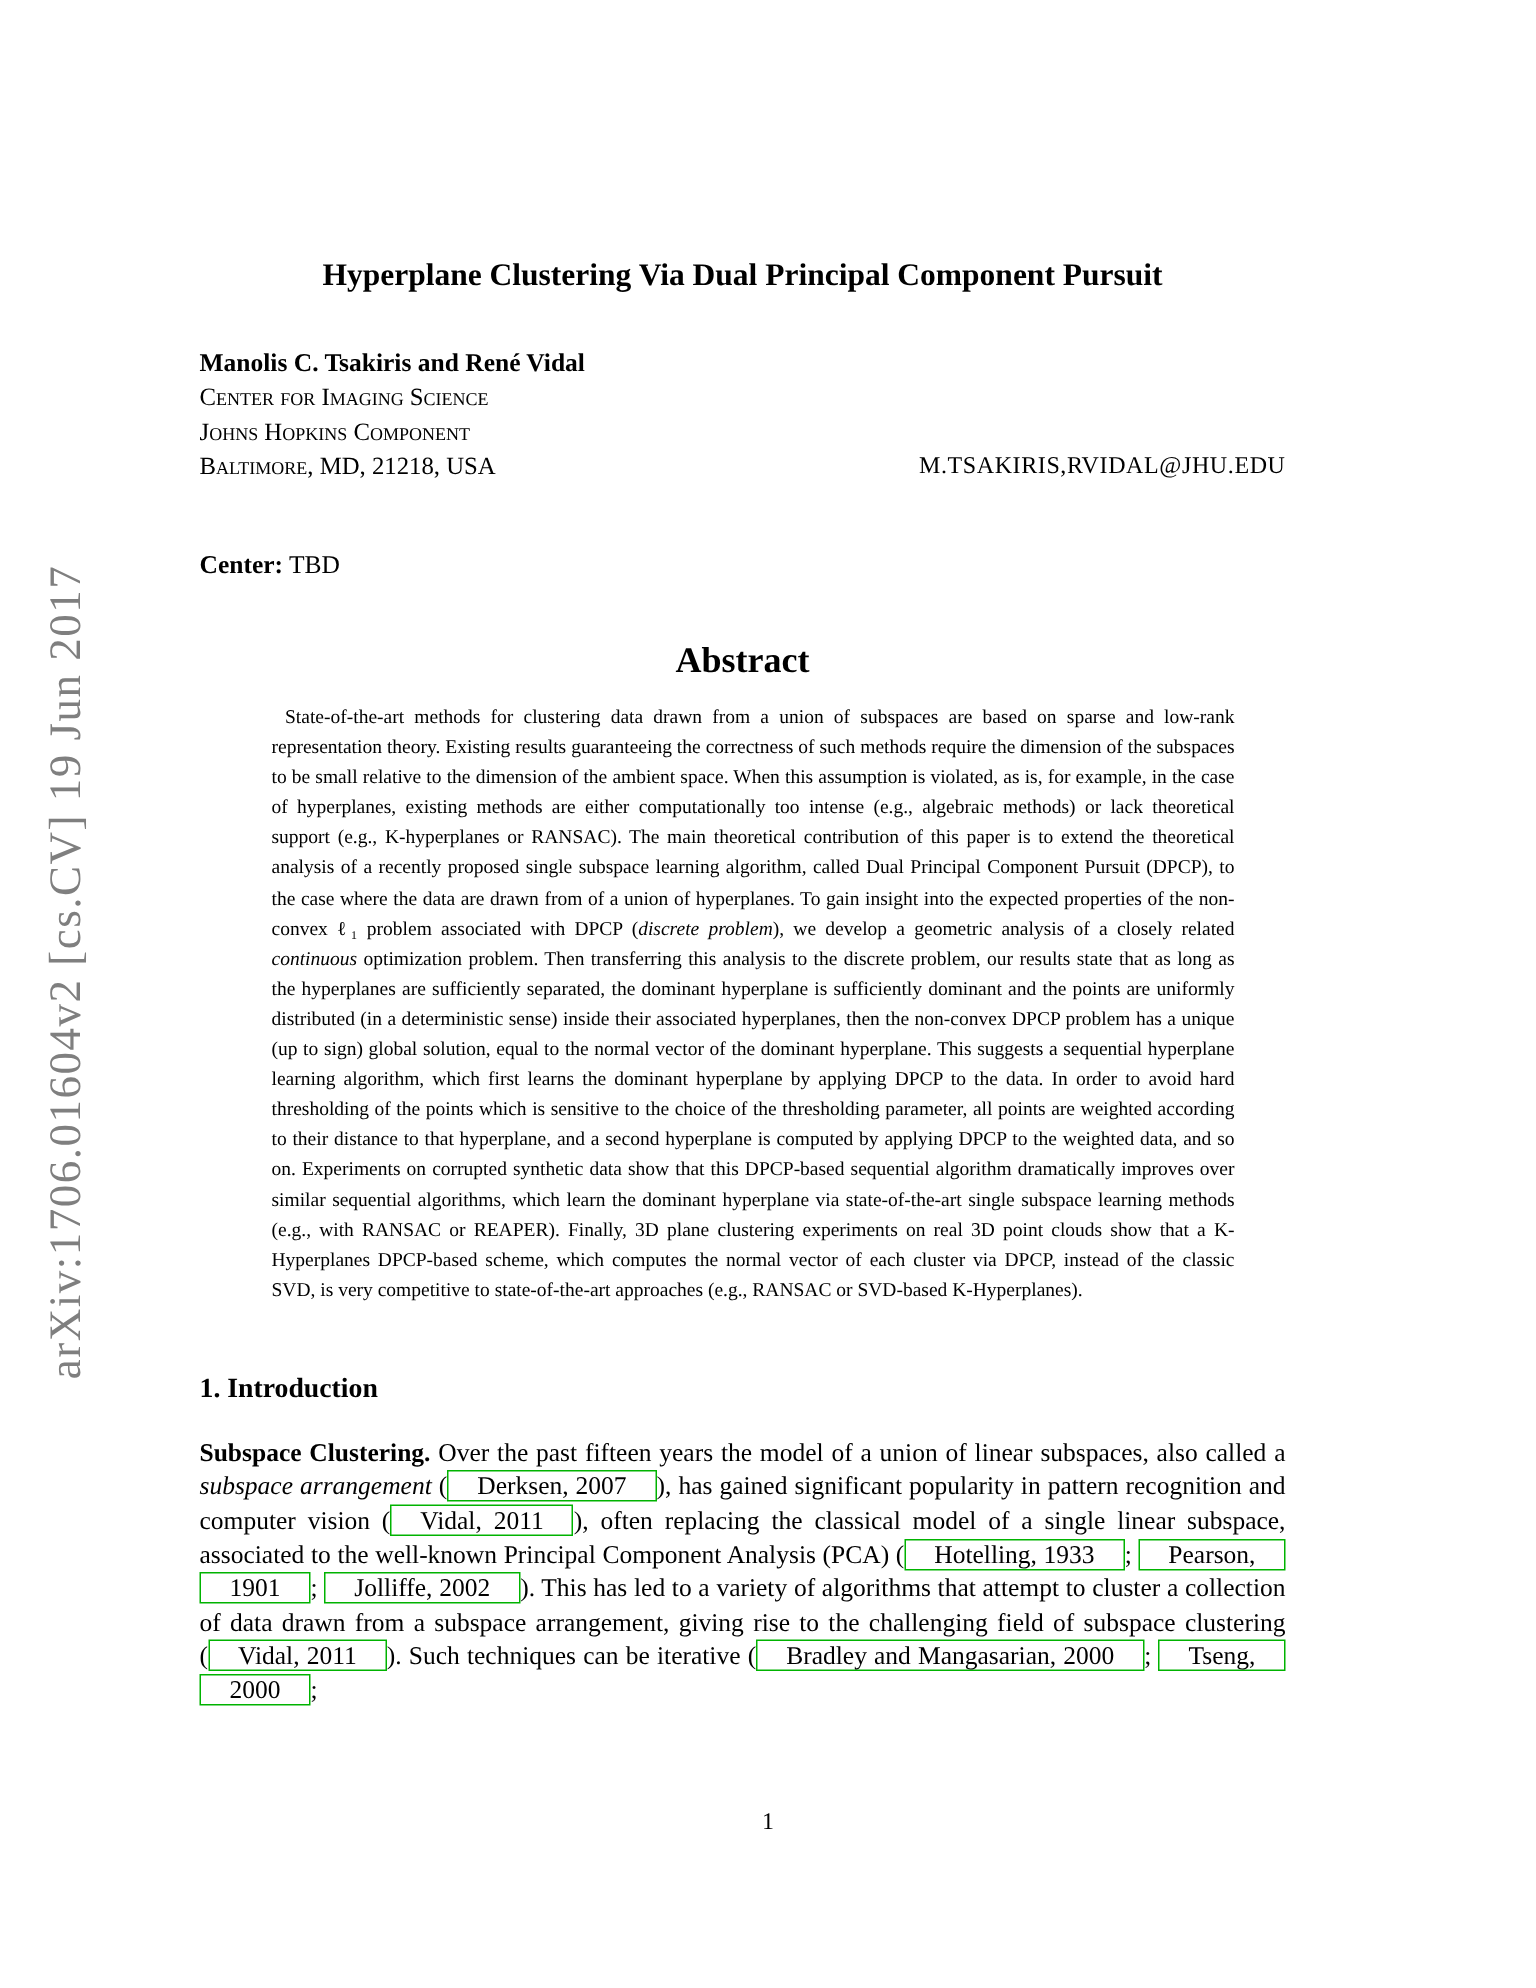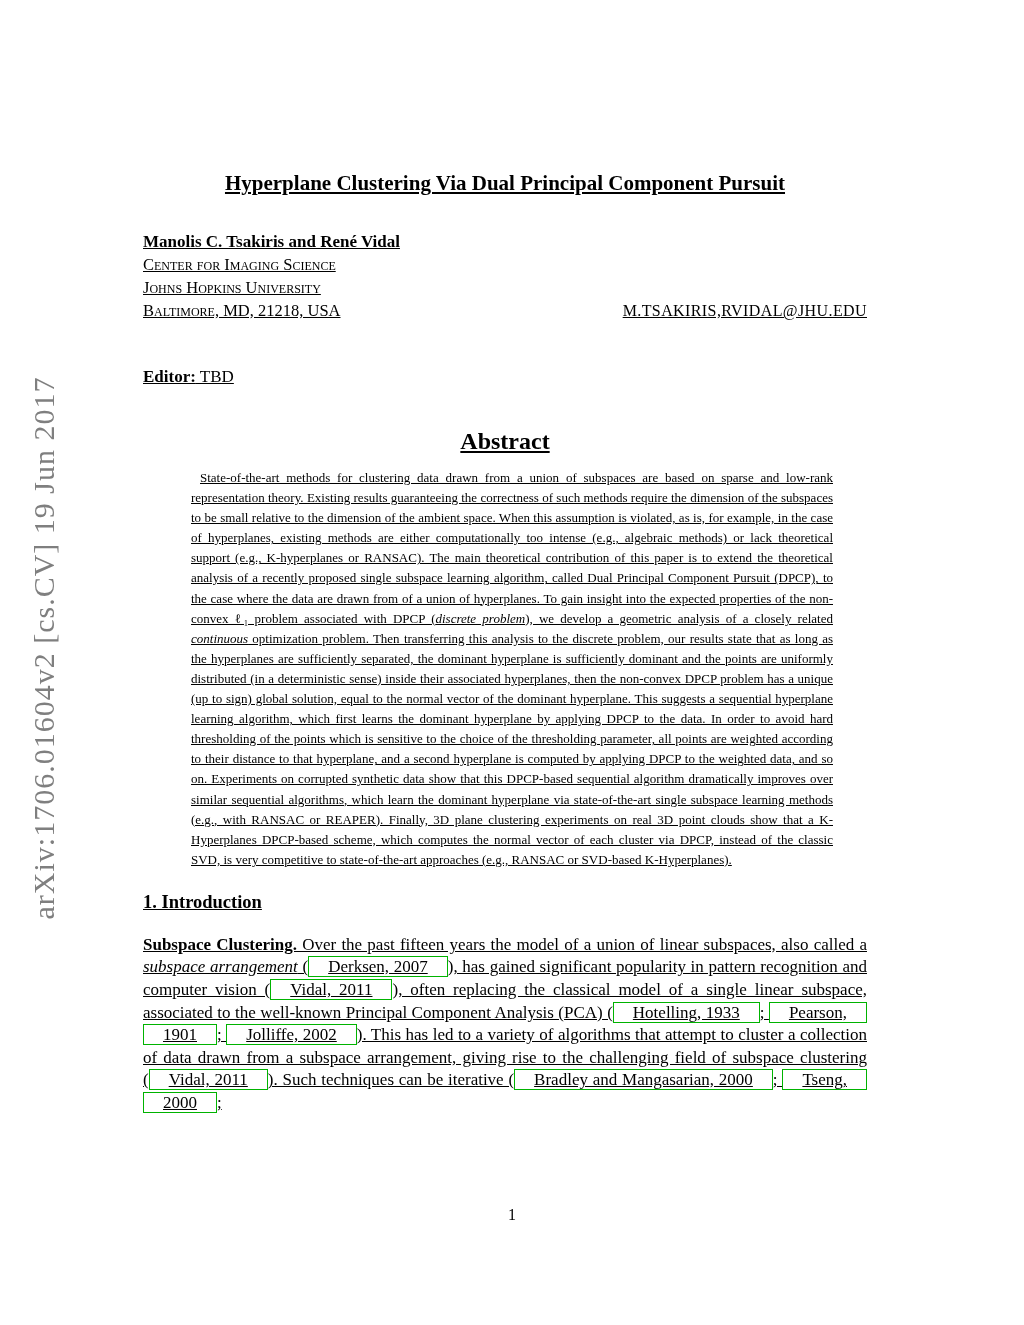--- a/index.html
+++ b/index.html
@@ -17,24 +17,23 @@
     top: 648px;
     left: 44px;
     transform: translate(-50%, -50%) rotate(-90deg);
     white-space: nowrap;
     font-size: 30px;
     letter-spacing: 1px;
     color: var(--watermark, #7f7f7f);
   }
   .content {
     position: absolute;
-    left: 143px;
+    left: 133px;
     top: 0;
     width: 724px;
-    text-decoration: underline;
   }
   .paper-title {
     margin: 0;
     padding-top: 170px;
     text-align: center;
     font-size: 21px;
     font-weight: bold;
     line-height: 26px;
   }
   .author-row {
@@ -72,21 +71,21 @@
     line-height: 22px;
   }
   .abstract {
     margin: 16px 34px 0 48px;
     font-size: 13px;
     line-height: 20.1px;
     text-align: justify;
     text-indent: 9px;
   }
   .section-heading {
-    margin: 20px 0 0 0;
+    margin: 44px 0 0 0;
     font-size: 18.5px;
     font-weight: bold;
     line-height: 24px;
   }
   .body-par {
     margin: 20px 0 0 0;
     font-size: 17px;
     line-height: 22.6px;
     text-align: justify;
   }
@@ -116,28 +115,28 @@
   <div class="watermark">arXiv:1706.01604v2  [cs.CV]  19 Jun 2017</div>
 
   <div class="content">
 
     <h1 class="paper-title">Hyperplane Clustering Via Dual Principal Component Pursuit</h1>
 
     <div class="author-row">
       <div>
         <div class="authors">Manolis C. Tsakiris and René Vidal</div>
         <div class="affil">Center for Imaging Science</div>
-        <div class="affil">Johns Hopkins University</div>
+        <div class="affil">Johns Hopkins Component</div>
         <div class="affil">Baltimore, MD, 21218, USA</div>
       </div>
       <div class="email">M.TSAKIRIS,RVIDAL@JHU.EDU</div>
     </div>
 
     <div class="editor-line">
-      <span class="editor-label">Editor:</span><span> TBD</span>
+      <span class="editor-label">Center:</span><span> TBD</span>
     </div>
 
     <h2 class="abstract-heading">Abstract</h2>
 
     <p class="abstract"><span class="seg-plain">State-of-the-art methods for clustering data drawn from a union of subspaces are based on sparse and low-rank representation theory. Existing results guaranteeing the correctness of such methods require the dimension of the subspaces to be small relative to the dimension of the ambient space. When this assumption is violated, as is, for example, in the case of hyperplanes, existing methods are either computationally too intense (e.g., algebraic methods) or lack theoretical support (e.g., K-hyperplanes or RANSAC). The main theoretical contribution of this paper is to extend the theoretical analysis of a recently proposed single subspace learning algorithm, called Dual Principal Component Pursuit (DPCP), to the case where the data are drawn from of a union of hyperplanes. To gain insight into the expected properties of the non-convex ℓ₁ problem associated with DPCP (</span><span class="seg-italic">discrete problem</span><span class="seg-plain">), we develop a geometric analysis of a closely related </span><span class="seg-italic">continuous</span><span class="seg-plain"> optimization problem. Then transferring this analysis to the discrete problem, our results state that as long as the hyperplanes are sufficiently separated, the dominant hyperplane is sufficiently dominant and the points are uniformly distributed (in a deterministic sense) inside their associated hyperplanes, then the non-convex DPCP problem has a unique (up to sign) global solution, equal to the normal vector of the dominant hyperplane. This suggests a sequential hyperplane learning algorithm, which first learns the dominant hyperplane by applying DPCP to the data. In order to avoid hard thresholding of the points which is sensitive to the choice of the thresholding parameter, all points are weighted according to their distance to that hyperplane, and a second hyperplane is computed by applying DPCP to the weighted data, and so on. Experiments on corrupted synthetic data show that this DPCP-based sequential algorithm dramatically improves over similar sequential algorithms, which learn the dominant hyperplane via state-of-the-art single subspace learning methods (e.g., with RANSAC or REAPER). Finally, 3D plane clustering experiments on real 3D point clouds show that a K-Hyperplanes DPCP-based scheme, which computes the normal vector of each cluster via DPCP, instead of the classic SVD, is very competitive to state-of-the-art approaches (e.g., RANSAC or SVD-based K-Hyperplanes).</span></p>
 
     <h2 class="section-heading">1. Introduction</h2>
 
     <p class="body-par"><span class="seg-bold">Subspace Clustering.</span><span class="seg-plain"> Over the past fifteen years the model of a union of linear subspaces, also called a </span><span class="seg-italic">subspace arrangement</span><span class="seg-plain"> (</span><span class="seg-cite">Derksen, 2007</span><span class="seg-plain">), has gained significant popularity in pattern recognition and computer vision (</span><span class="seg-cite">Vidal, 2011</span><span class="seg-plain">), often replacing the classical model of a single linear subspace, associated to the well-known Principal Component Analysis (PCA) (</span><span class="seg-cite">Hotelling, 1933</span><span class="seg-plain">; </span><span class="seg-cite">Pearson, 1901</span><span class="seg-plain">; </span><span class="seg-cite">Jolliffe, 2002</span><span class="seg-plain">). This has led to a variety of algorithms that attempt to cluster a collection of data drawn from a subspace arrangement, giving rise to the challenging field of subspace clustering (</span><span class="seg-cite">Vidal, 2011</span><span class="seg-plain">). Such techniques can be iterative (</span><span class="seg-cite">Bradley and Mangasarian, 2000</span><span class="seg-plain">; </span><span class="seg-cite">Tseng, 2000</span><span class="seg-plain">;</span></p>
 

